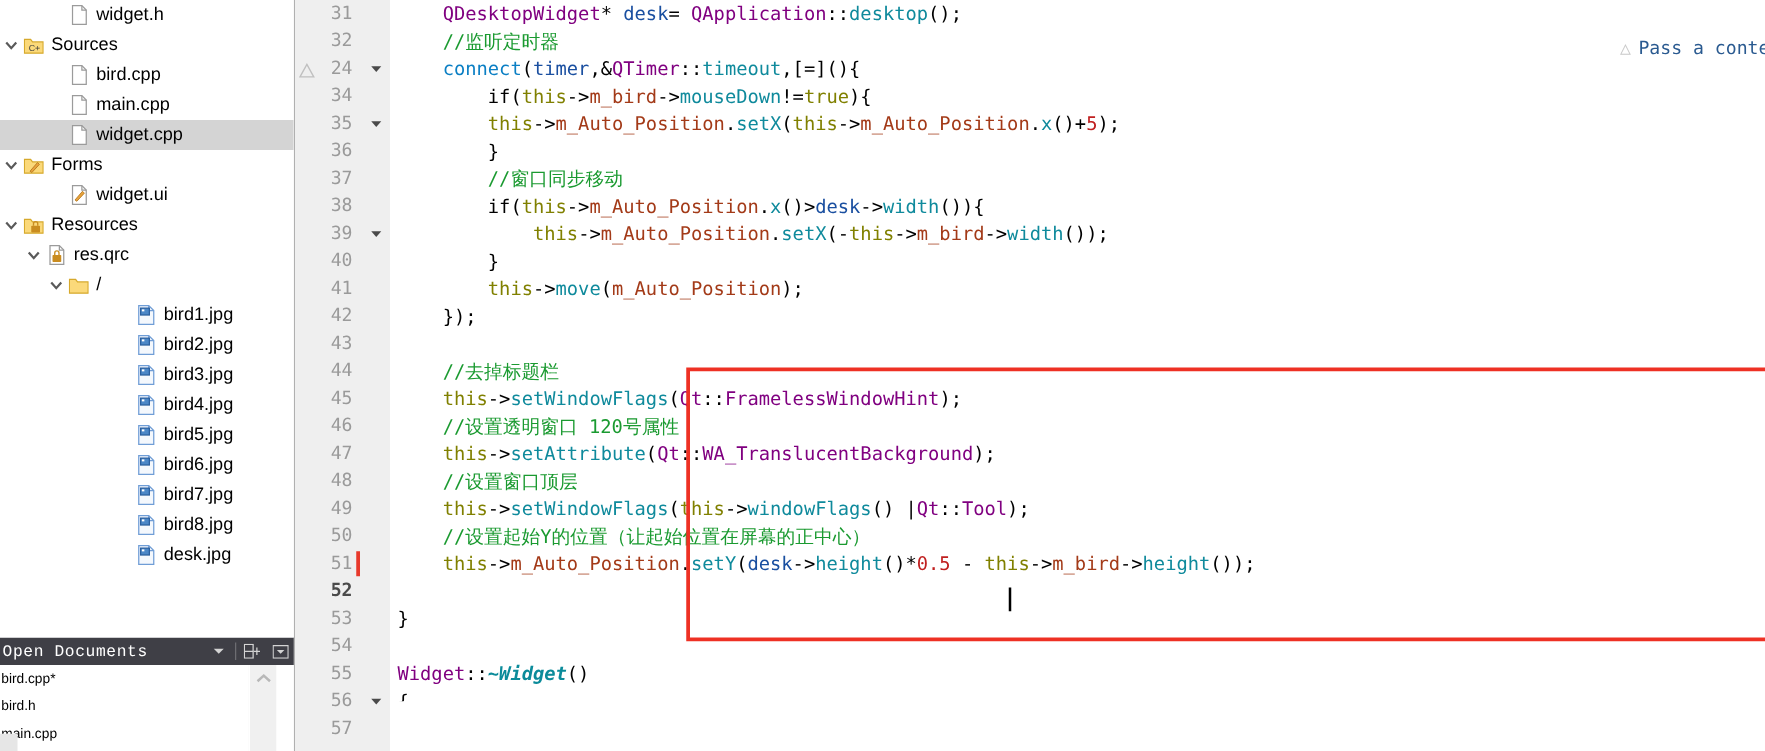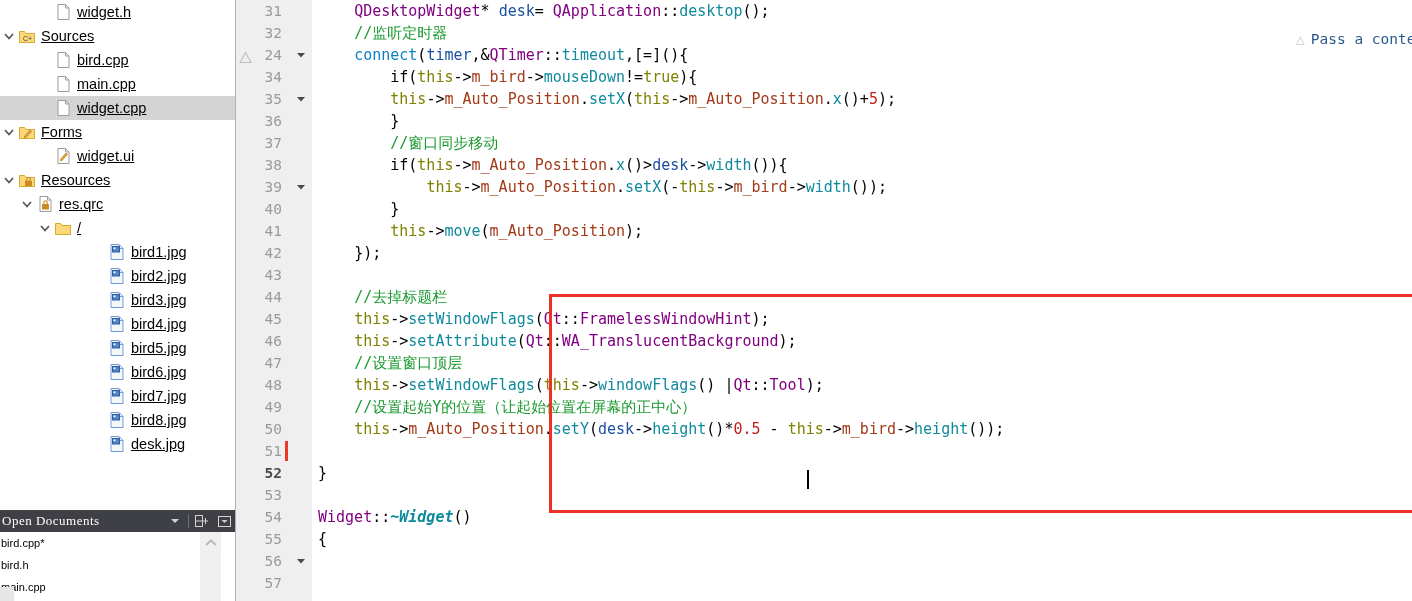--- a/index.html
+++ b/index.html
@@ -36,21 +36,20 @@
     padding-top: 0px;
   }
   .tree-row {
     height: 24px;
     display: flex;
     align-items: center;
     font-size: 14.5px;
     color: #000000;
     white-space: nowrap;
     position: relative;
-    text-decoration: underline;
   }
   .tree-row.selected { background: #d4d4d4; }
   .twisty {
     width: 18px; height: 24px;
     display: inline-flex; align-items: center; justify-content: center;
     flex: 0 0 18px;
   }
   .twisty svg { display: block; }
   .ico {
     width: 18px; height: 24px;
@@ -61,21 +60,21 @@
   .tree-label { line-height: 24px; }
 
   
   #open-docs-header {
     height: 22px;
     background: #3f3f46;
     color: #ffffff;
     display: flex;
     align-items: center;
     font-size: 13px;
-    font-family: Liberation Serif, serif;
+    font-family: Liberation Mono, monospace;
     padding-left: 2px;
     flex: 0 0 22px;
   }
   #open-docs-title { flex: 1; letter-spacing: 0.5px; }
   .odh-btn {
     width: 22px; height: 20px;
     display: flex; align-items: center; justify-content: center;
     flex: 0 0 22px;
   }
   .odh-sep { width: 1px; height: 14px; background: #6d6d72; margin: 0 2px; }
@@ -638,20 +637,21 @@
         <div class="code-row"><span class="t-plain">        </span><span class="t-plain">}</span></div>
         <div class="code-row"><span class="t-plain">        </span><span class="t-cmt">//窗口同步移动</span></div>
         <div class="code-row"><span class="t-plain">        </span><span class="t-plain">if</span><span class="t-plain">(</span><span class="t-kw">this</span><span class="t-plain">-&gt;</span><span class="t-member">m_Auto_Position</span><span class="t-plain">.</span><span class="t-teal">x</span><span class="t-plain">()&gt;</span><span class="t-var">desk</span><span class="t-plain">-&gt;</span><span class="t-teal">width</span><span class="t-plain">()){</span></div>
         <div class="code-row"><span class="t-plain">            </span><span class="t-kw">this</span><span class="t-plain">-&gt;</span><span class="t-member">m_Auto_Position</span><span class="t-plain">.</span><span class="t-teal">setX</span><span class="t-plain">(-</span><span class="t-kw">this</span><span class="t-plain">-&gt;</span><span class="t-member">m_bird</span><span class="t-plain">-&gt;</span><span class="t-teal">width</span><span class="t-plain">());</span></div>
         <div class="code-row"><span class="t-plain">        </span><span class="t-plain">}</span></div>
         <div class="code-row"><span class="t-plain">        </span><span class="t-kw">this</span><span class="t-plain">-&gt;</span><span class="t-teal">move</span><span class="t-plain">(</span><span class="t-member">m_Auto_Position</span><span class="t-plain">);</span></div>
         <div class="code-row"><span class="t-plain">    </span><span class="t-plain">});</span></div>
         <div class="code-row"><span class="t-plain">    </span></div>
         <div class="code-row"><span class="t-plain">    </span><span class="t-cmt">//去掉标题栏</span></div>
         <div class="code-row"><span class="t-plain">    </span><span class="t-kw">this</span><span class="t-plain">-&gt;</span><span class="t-teal">setWindowFlags</span><span class="t-plain">(</span><span class="t-type">Qt</span><span class="t-plain">::</span><span class="t-type">FramelessWindowHint</span><span class="t-plain">);</span></div>
+        <div class="code-row"><span class="t-plain">    </span><span class="t-cmt">//设置透明窗口 120号属性</span></div>
         <div class="code-row"><span class="t-plain">    </span><span class="t-kw">this</span><span class="t-plain">-&gt;</span><span class="t-teal">setAttribute</span><span class="t-plain">(</span><span class="t-type">Qt</span><span class="t-plain">::</span><span class="t-type">WA_TranslucentBackground</span><span class="t-plain">);</span></div>
         <div class="code-row"><span class="t-plain">    </span><span class="t-cmt">//设置窗口顶层</span></div>
         <div class="code-row"><span class="t-plain">    </span><span class="t-kw">this</span><span class="t-plain">-&gt;</span><span class="t-teal">setWindowFlags</span><span class="t-plain">(</span><span class="t-kw">this</span><span class="t-plain">-&gt;</span><span class="t-teal">windowFlags</span><span class="t-plain">() |</span><span class="t-type">Qt</span><span class="t-plain">::</span><span class="t-type">Tool</span><span class="t-plain">);</span></div>
         <div class="code-row"><span class="t-plain">    </span><span class="t-cmt">//设置起始Y的位置（让起始位置在屏幕的正中心）</span></div>
         <div class="code-row"><span class="t-plain">    </span><span class="t-kw">this</span><span class="t-plain">-&gt;</span><span class="t-member">m_Auto_Position</span><span class="t-plain">.</span><span class="t-teal">setY</span><span class="t-plain">(</span><span class="t-var">desk</span><span class="t-plain">-&gt;</span><span class="t-teal">height</span><span class="t-plain">()*</span><span class="t-num">0.5</span><span class="t-plain"> - </span><span class="t-kw">this</span><span class="t-plain">-&gt;</span><span class="t-member">m_bird</span><span class="t-plain">-&gt;</span><span class="t-teal">height</span><span class="t-plain">());</span></div>
         <div class="code-row"><span class="t-plain">    </span></div>
         <div class="code-row"><span class="t-plain">}</span></div>
         <div class="code-row"></div>
         <div class="code-row"><span class="t-type">Widget</span><span class="t-plain">::</span><span class="t-dtor">~Widget</span><span class="t-plain">()</span></div>
         <div class="code-row"><span class="t-plain">{</span></div>

